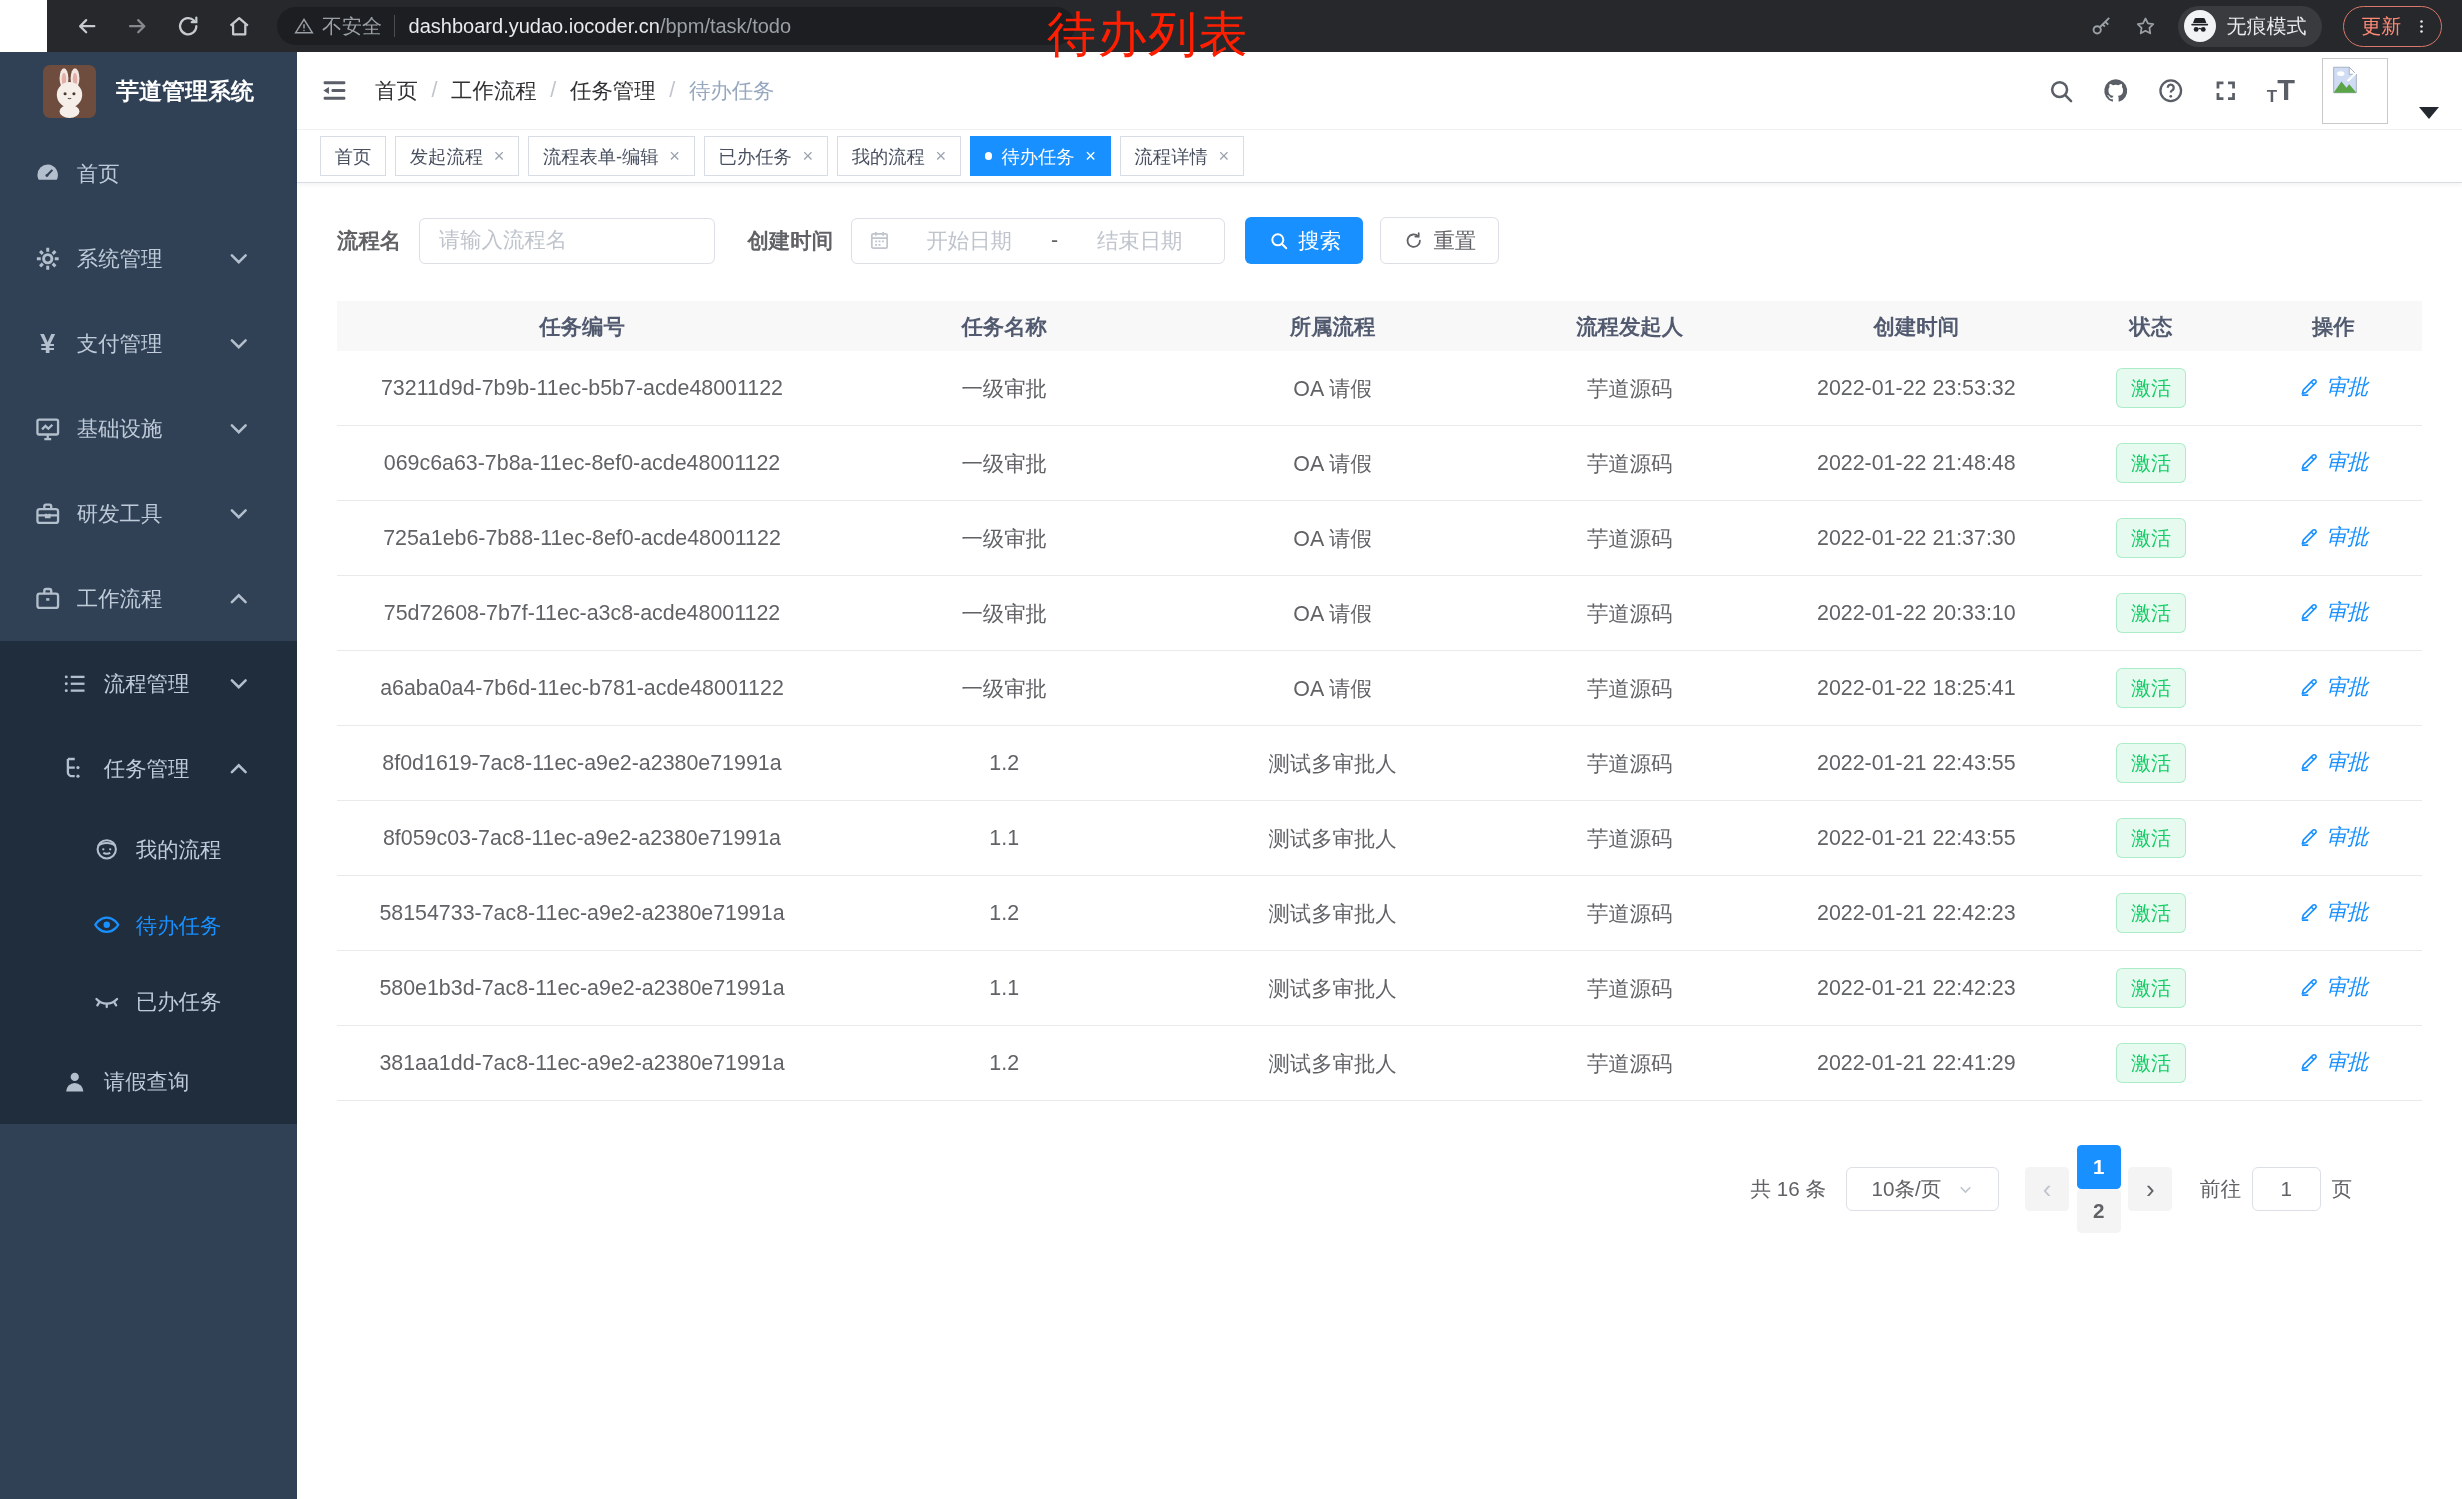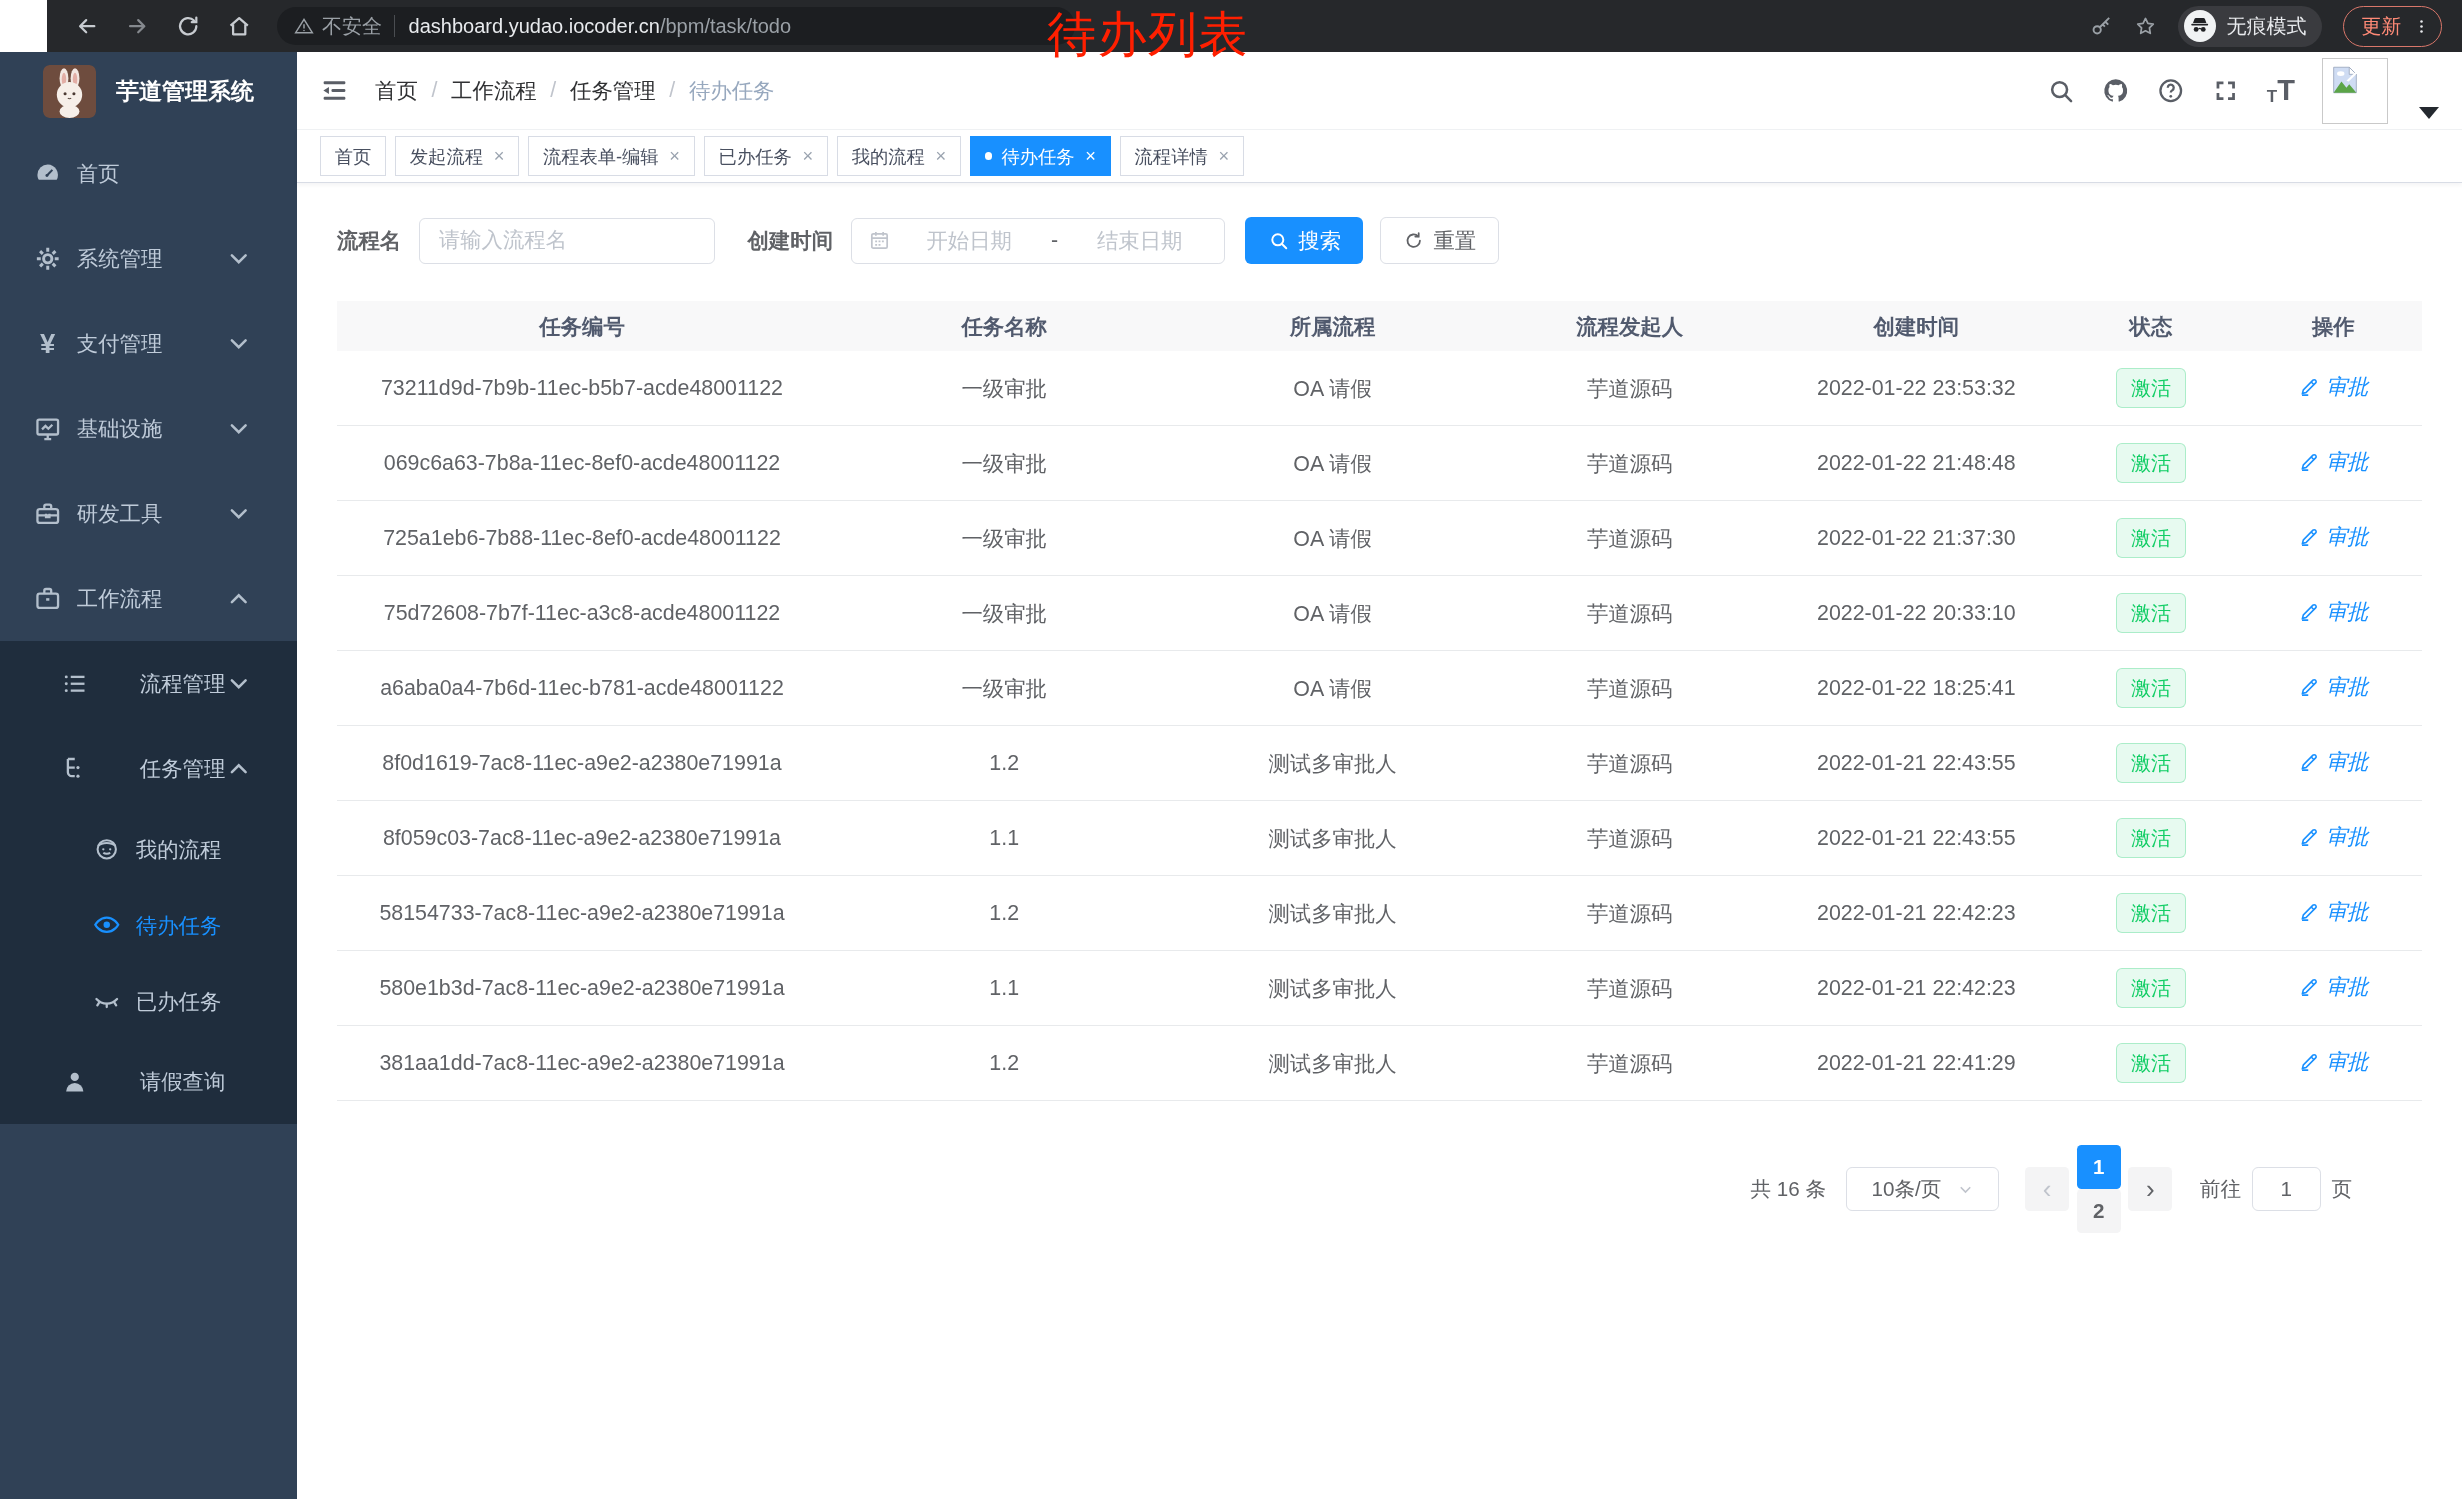--- a/index.html
+++ b/index.html
@@ -40,21 +40,21 @@
 
   
   .app{display:flex;height:1448px;}
   .sidebar{width:297px;background:var(--sidebar-bg);flex:0 0 297px;}
   .logo-row{height:79px;display:flex;align-items:center;padding-left:43px;gap:20px;}
   .logo-img{width:53px;height:53px;border-radius:6.1px;overflow:hidden;flex:0 0 auto;}
   .logo-title{color:#fff;font-size:23px;font-weight:700;white-space:nowrap;}
   .menu-item{position:relative;display:flex;align-items:center;color:#bfcbd9;font-size:21.4px;cursor:pointer;}
   .menu-item .icon{width:27.5px;height:27.5px;margin-right:15.3px;color:#b3bfcc;}
   .menu-item.l1{height:85px;padding-left:34px;}
-  .menu-item.l2{height:85px;padding-left:61px;gap:36px;}
+  .menu-item.l2{height:85px;padding-left:61px;}
   .menu-item.l3{height:76px;padding-left:93px;}
   .menu-item.dark{background:var(--sidebar-sub-bg);}
   .menu-item.active,.menu-item.active .icon{color:var(--primary);}
   .menu-chevron{position:absolute;right:29px;width:18.3px;height:18.3px;color:#93a0b0;}
   .yen-glyph{font-size:27.5px;font-weight:700;line-height:1;}
 
   
   .main{flex:1;display:flex;flex-direction:column;background:#fff;min-width:0;}
   .navbar{height:78px;display:flex;align-items:center;padding:0 23px;border-bottom:0.8px solid #f0f2f4;}
   .hamburger{width:29px;height:29px;color:#5a5e66;}

